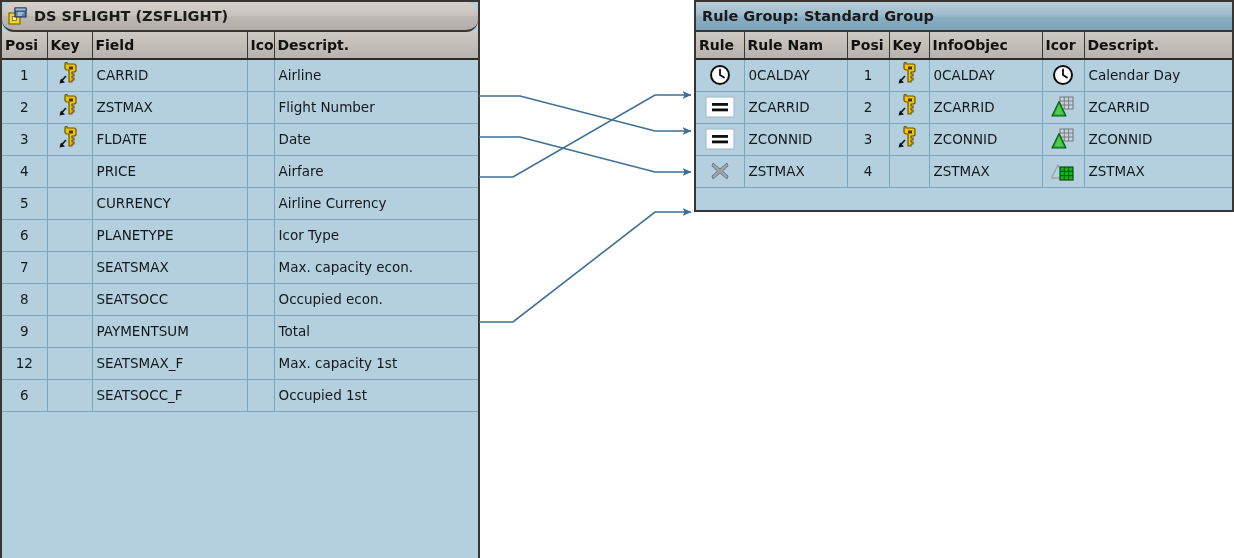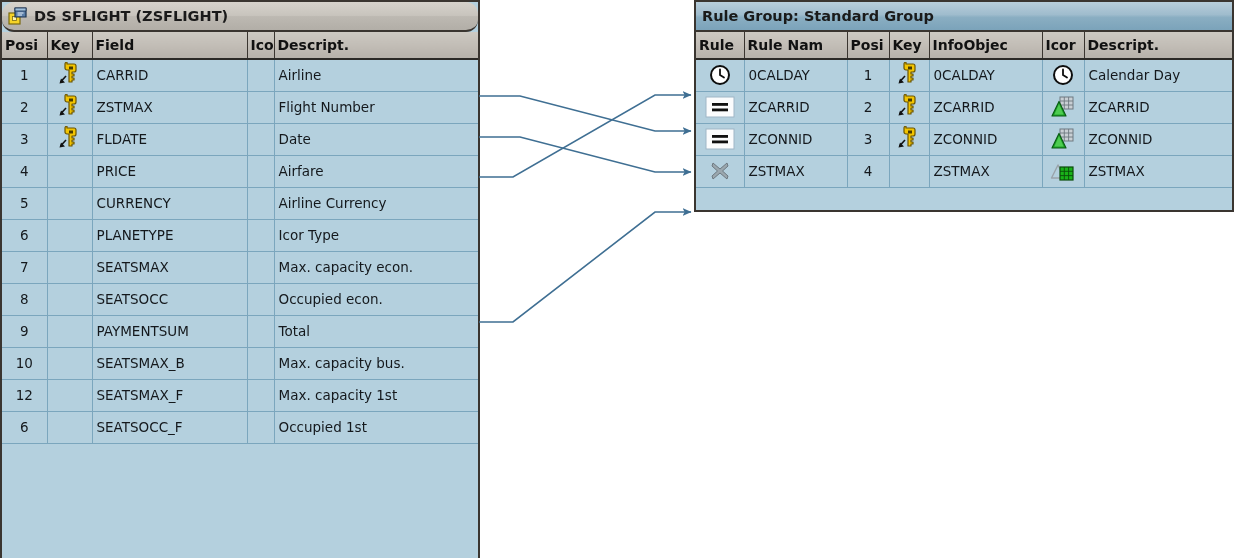--- a/index.html
+++ b/index.html
@@ -198,27 +198,20 @@
           <td>SEATSOCC</td>
           <td class="icn"><span class="ico"></span></td>
           <td class="lastcol">Occupied econ.</td>
         </tr>
         <tr>
           <td class="num">9</td>
           <td class="icn"><span class="ico"></span></td>
           <td>PAYMENTSUM</td>
           <td class="icn"><span class="ico"></span></td>
           <td class="lastcol">Total</td>
-        </tr>
-        <tr>
-          <td class="num">10</td>
-          <td class="icn"><span class="ico"></span></td>
-          <td>SEATSMAX_B</td>
-          <td class="icn"><span class="ico"></span></td>
-          <td class="lastcol">Max. capacity bus.</td>
         </tr>
         <tr>
           <td class="num">12</td>
           <td class="icn"><span class="ico"></span></td>
           <td>SEATSMAX_F</td>
           <td class="icn"><span class="ico"></span></td>
           <td class="lastcol">Max. capacity 1st</td>
         </tr>
         <tr>
           <td class="num">6</td>

